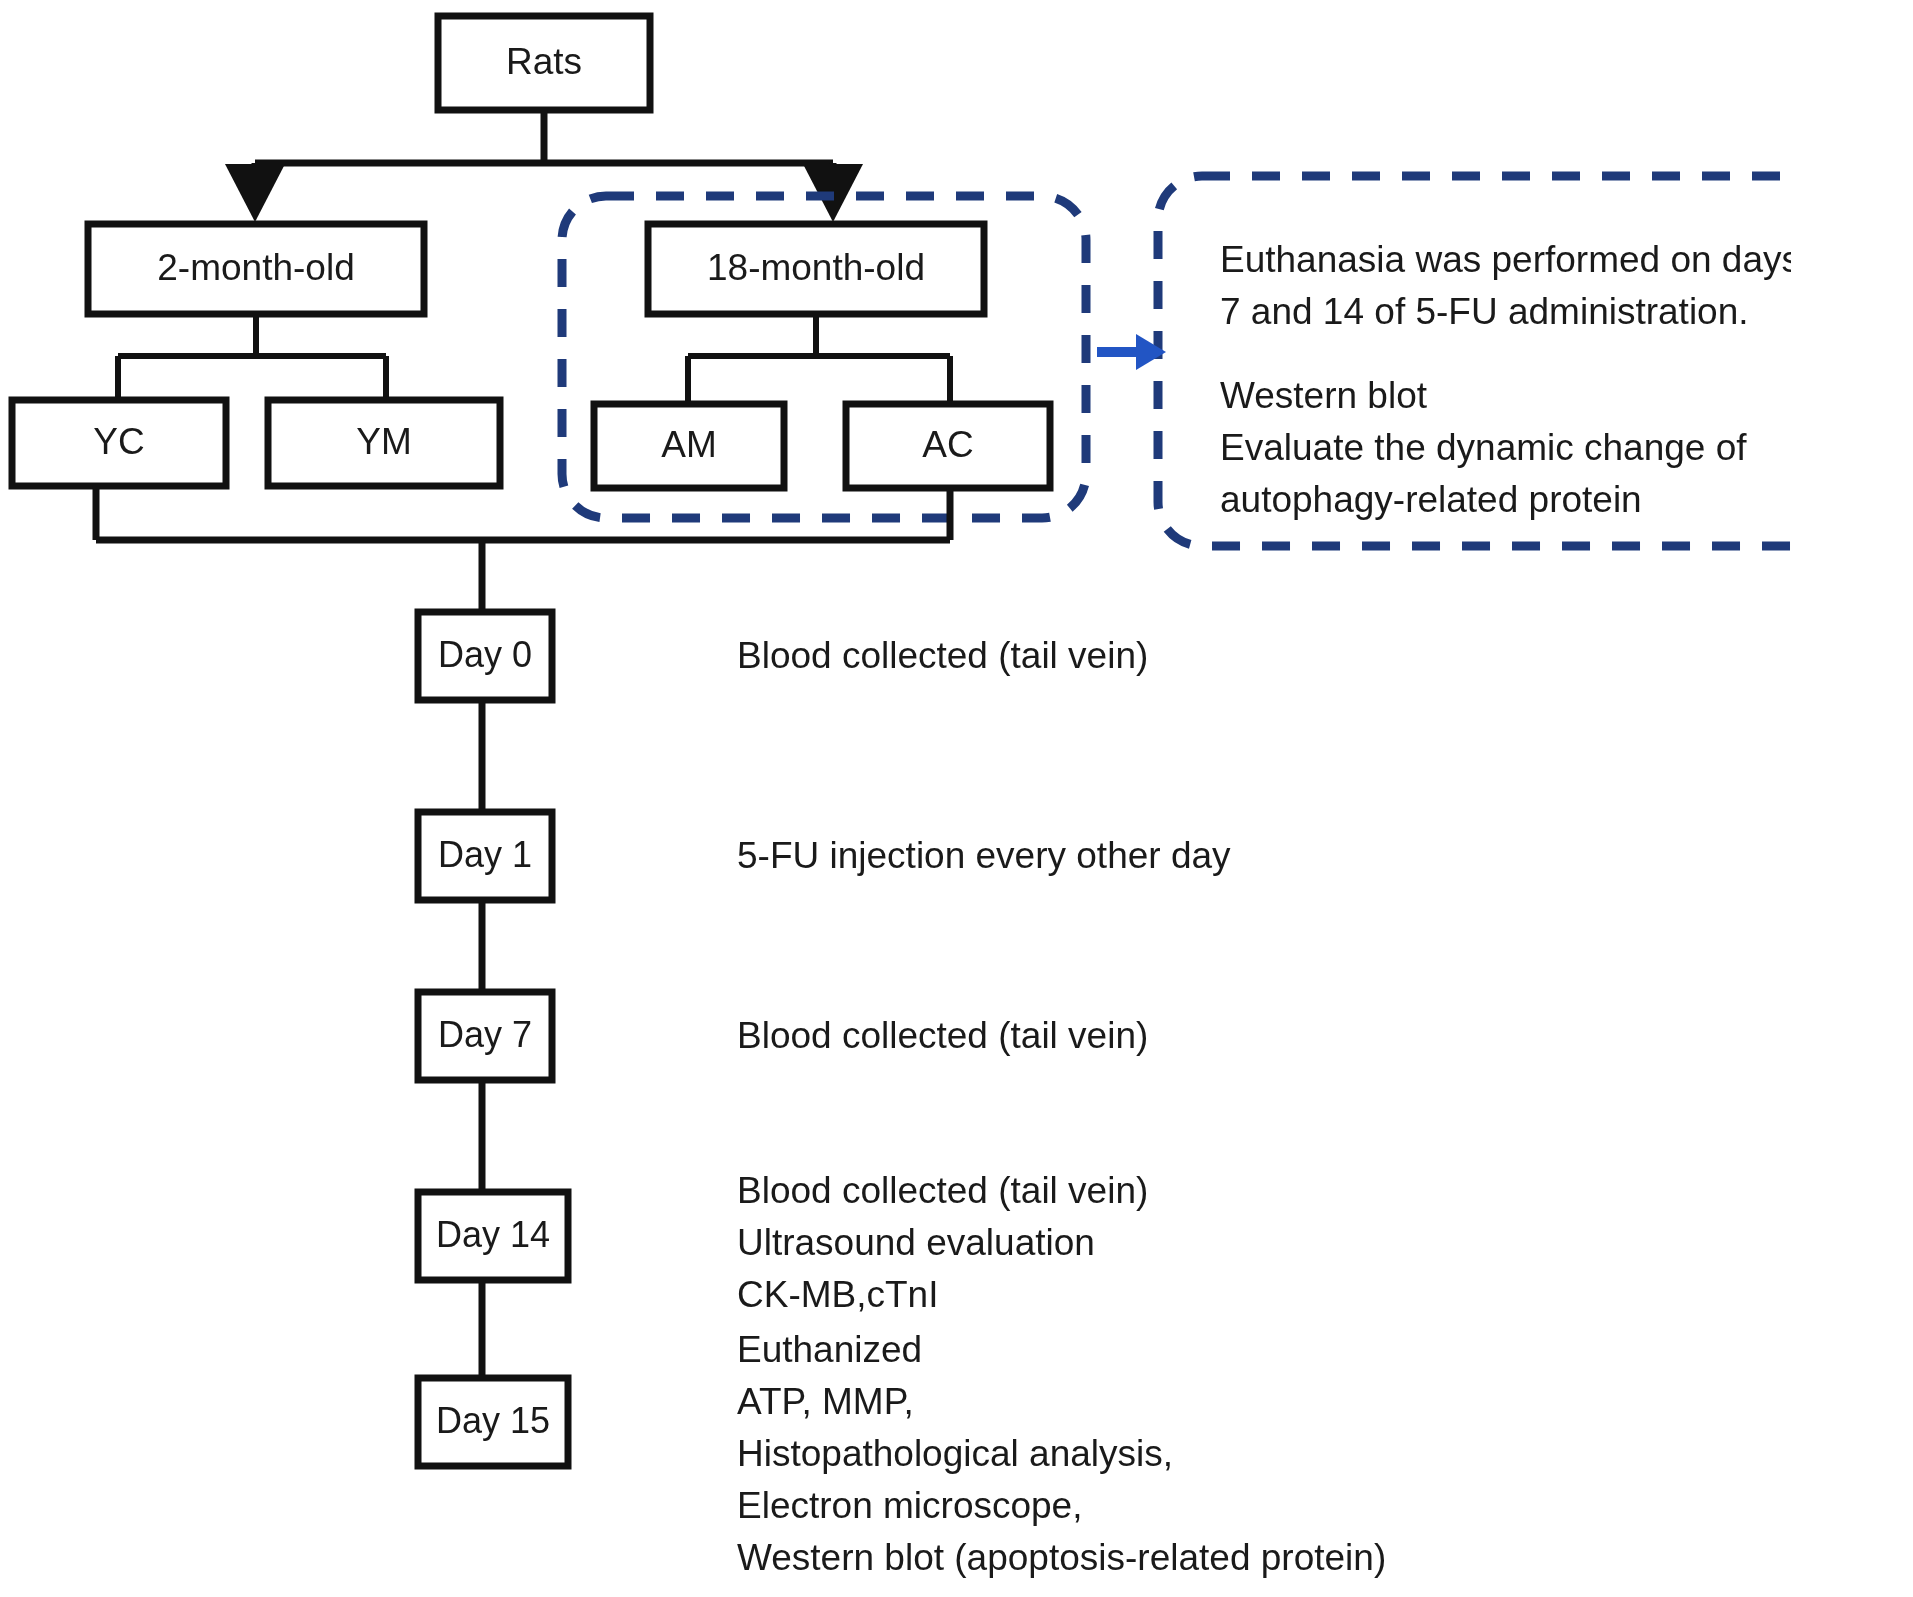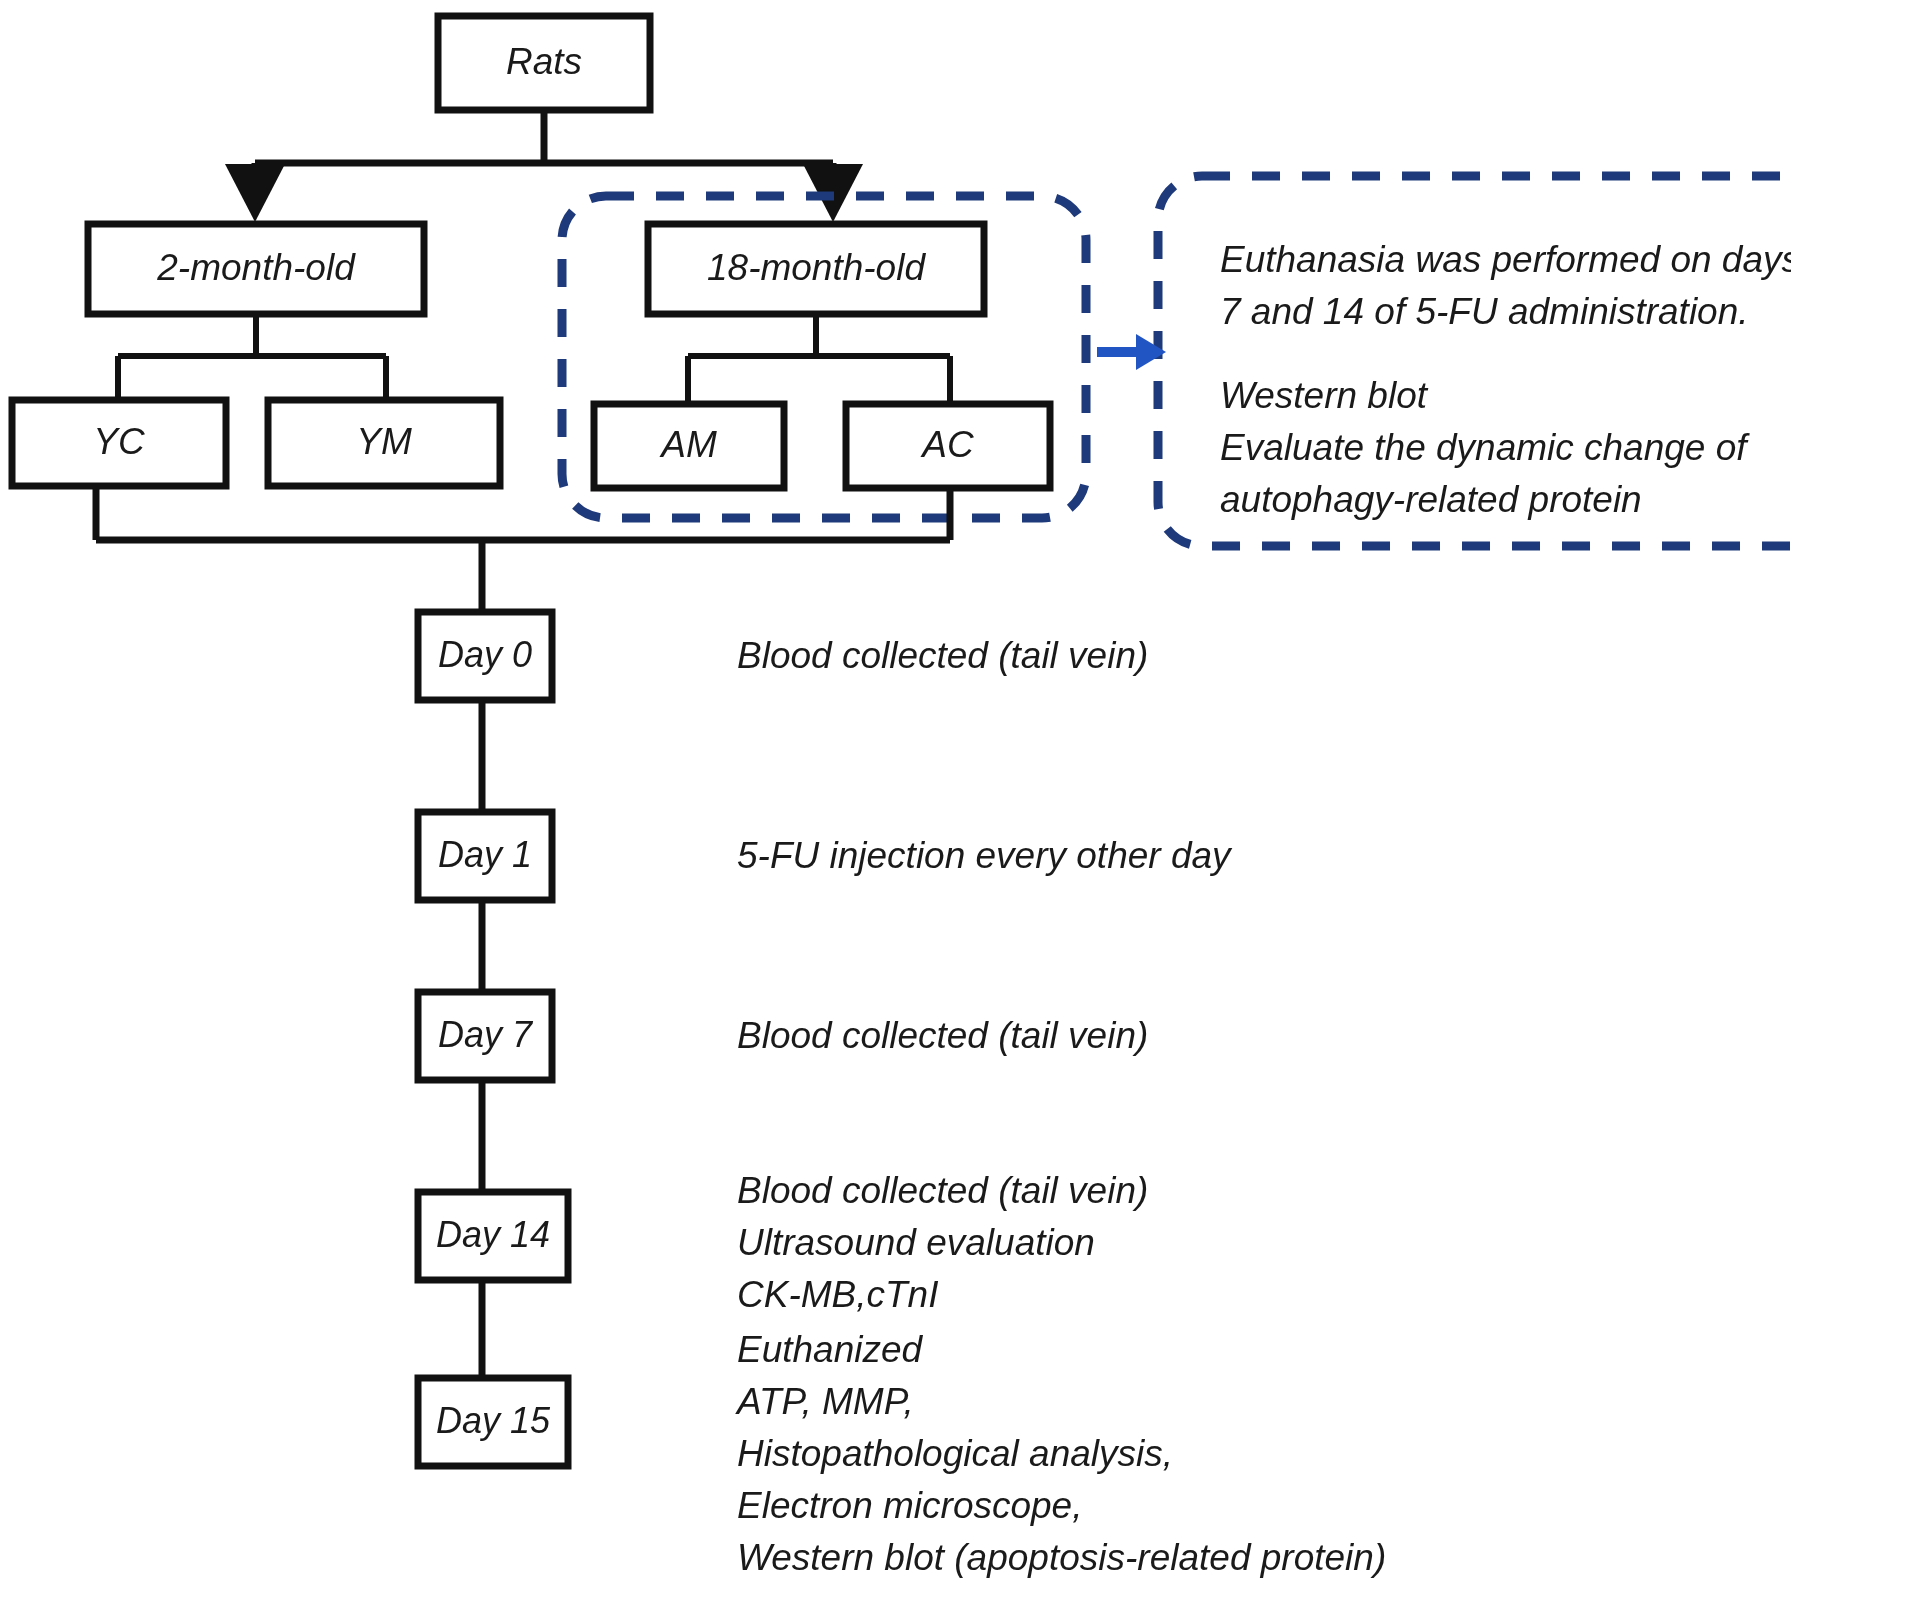--- a/index.html
+++ b/index.html
@@ -10,21 +10,20 @@
   body {
     font-family: "Liberation Sans", sans-serif;
     color: #1a1a1a;
   }
   #stage {
     position: relative;
     width: 1791px;
     height: 1597px;
     background: #ffffff;
     overflow: hidden;
-    font-style: italic;
   }
   svg.diagram {
     position: absolute;
     left: 0;
     top: 0;
     width: 1913px;
     height: 1597px;
   }
   .node-box {
     fill: #ffffff;

